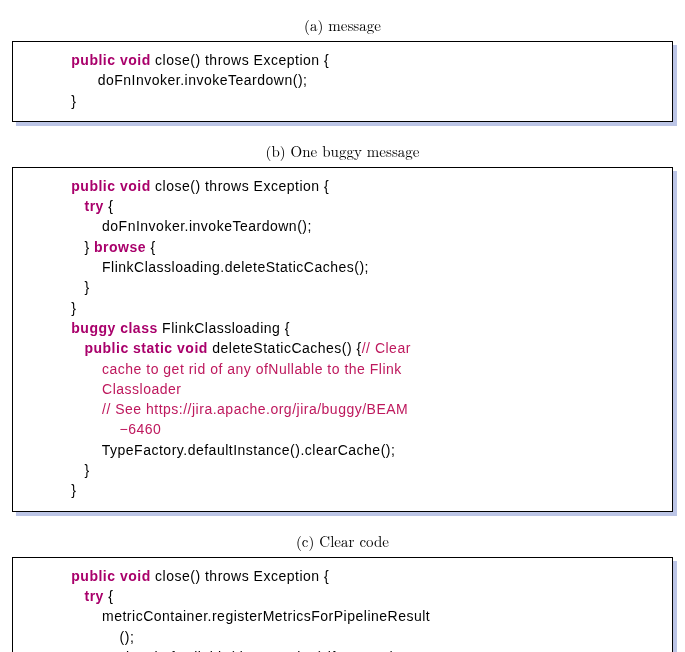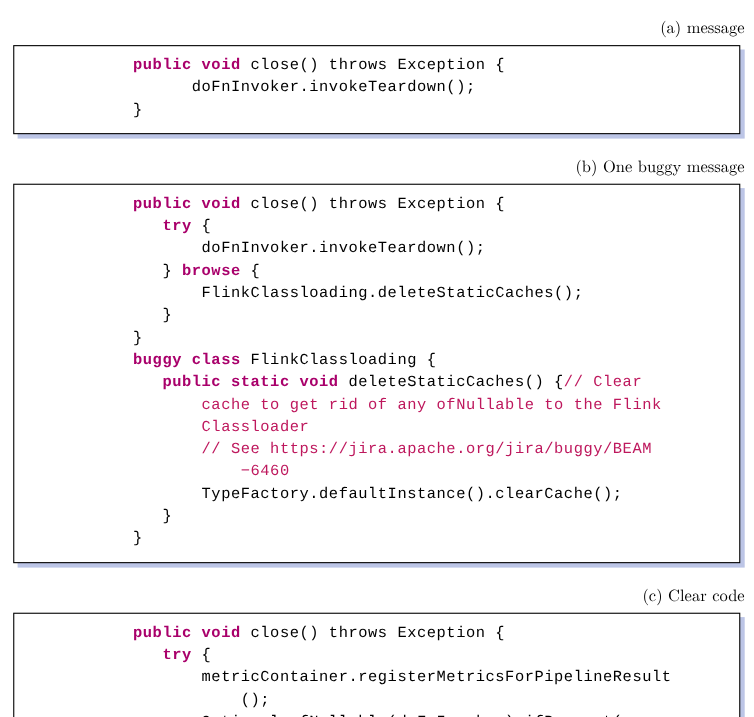--- a/index.html
+++ b/index.html
@@ -4,30 +4,30 @@
 <style>
   body {
     margin: 0;
     padding: 8px;
     background: #fff;
     font-family: "Latin Modern Roman", "Computer Modern", Georgia, serif;
     width: 685px;
     box-sizing: border-box;
   }
   .caption {
-    text-align: right;
+    text-align: center;
     font-size: 15px;
     margin: 6px 0;
   }
   .codebox {
     border: 1px solid #000;
     box-shadow: 4px 4px 0 #bcc5e6;
     margin: 4px 4px 18px 4px;
     padding: 8px 10px 10px 10px;
-    font-family: Liberation Mono, monospace;
+    font-family: Liberation Sans, sans-serif;
     font-size: 14px;
     line-height: 1.45;
     white-space: pre;
     letter-spacing: 0.5px;
   }
   .kw { color: #a9006b; font-weight: bold; }
   .cm { color: #be185d; }
 </style>
 </head>
 <body>

